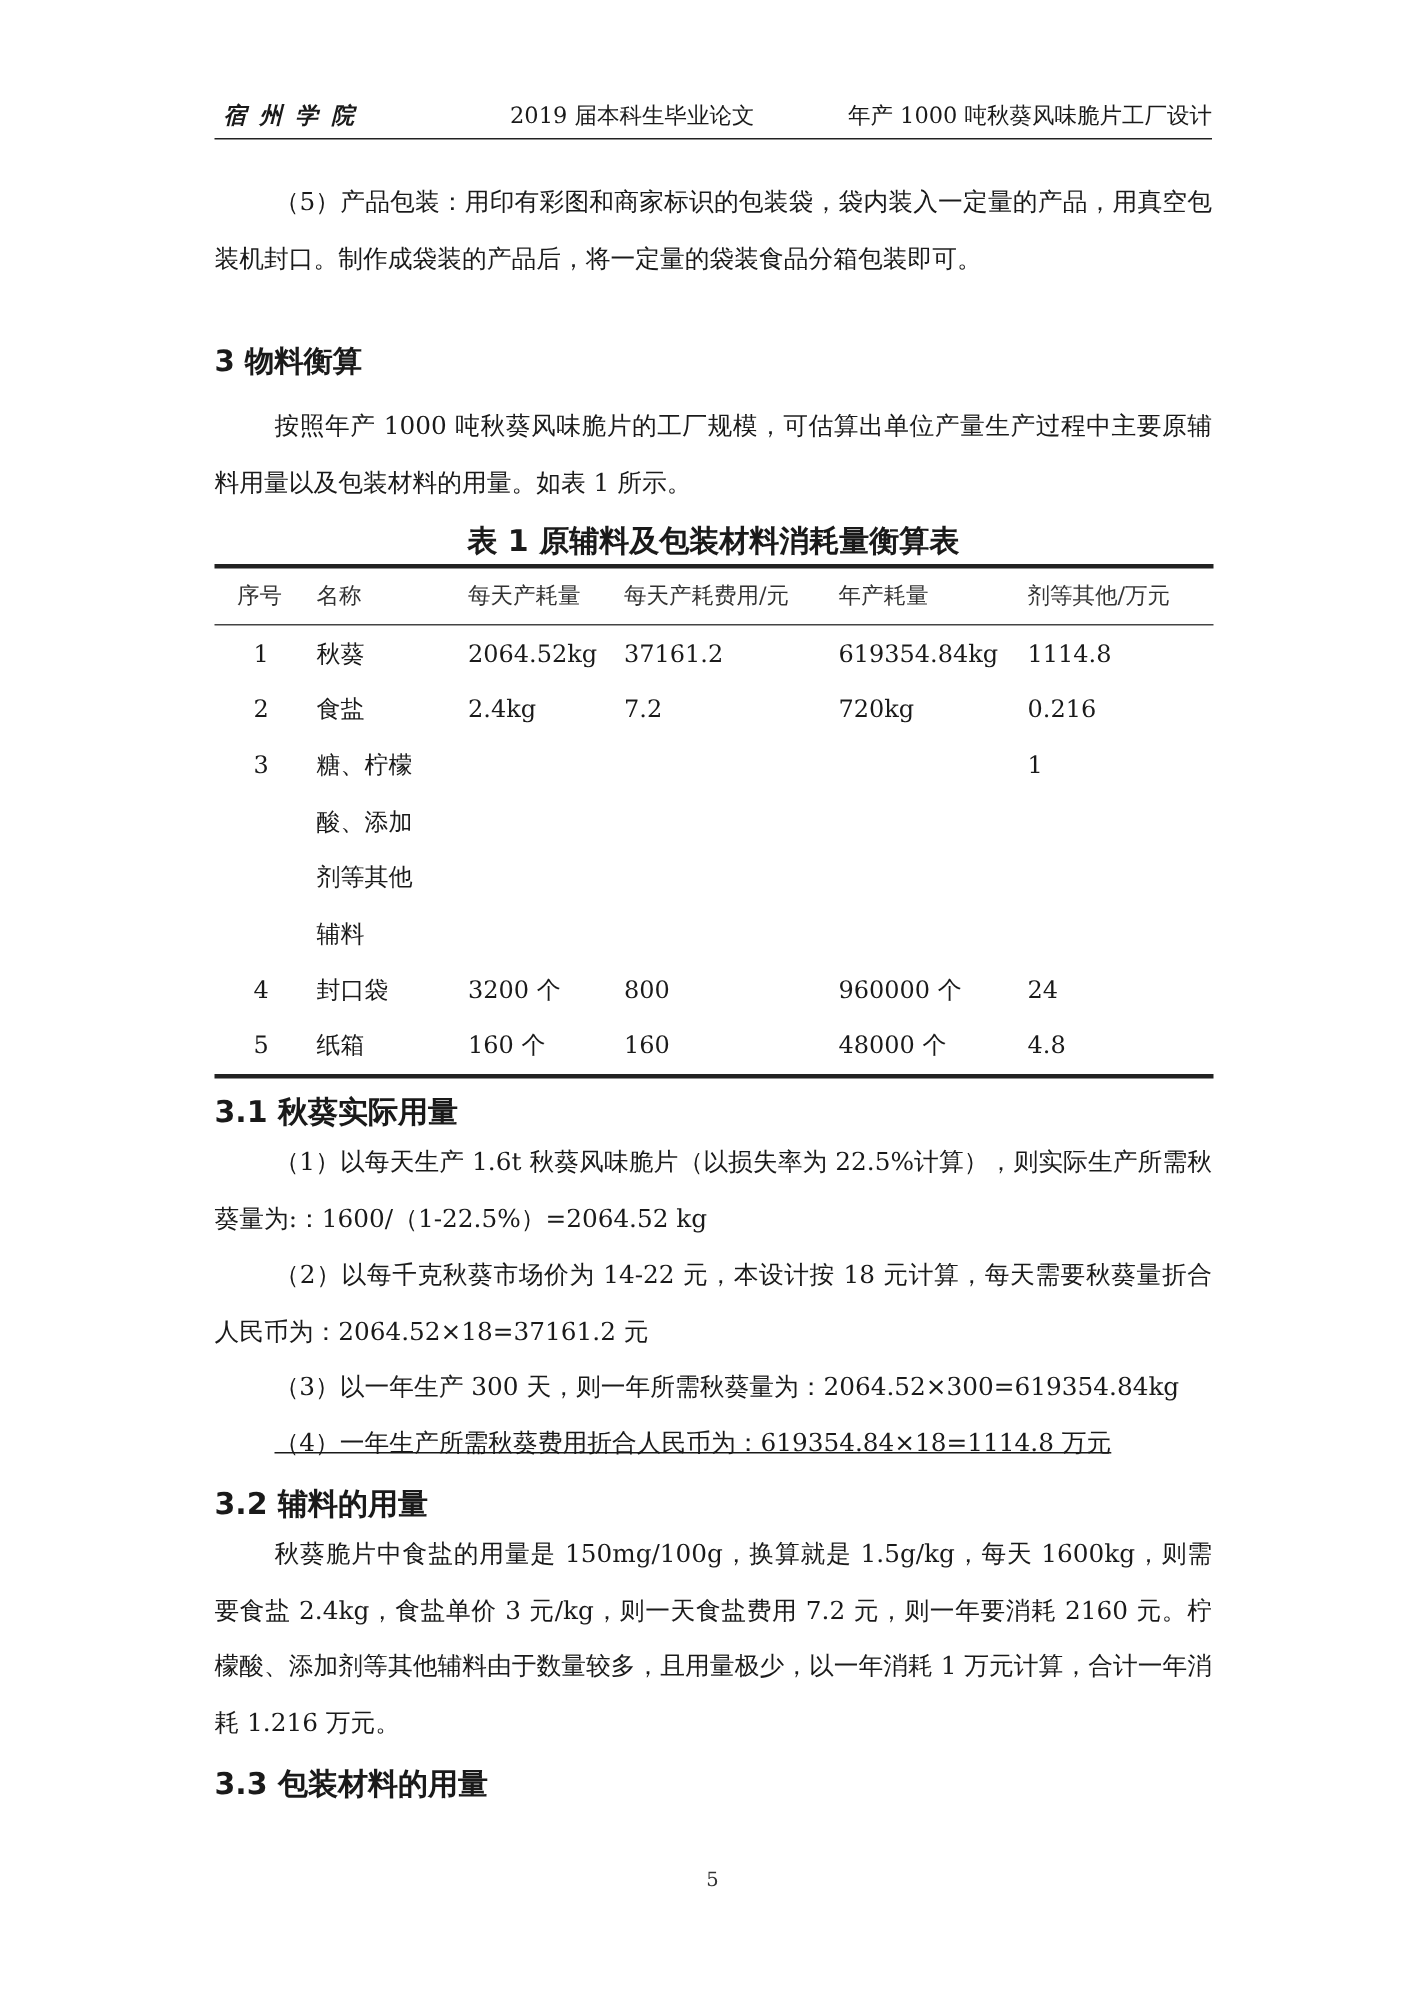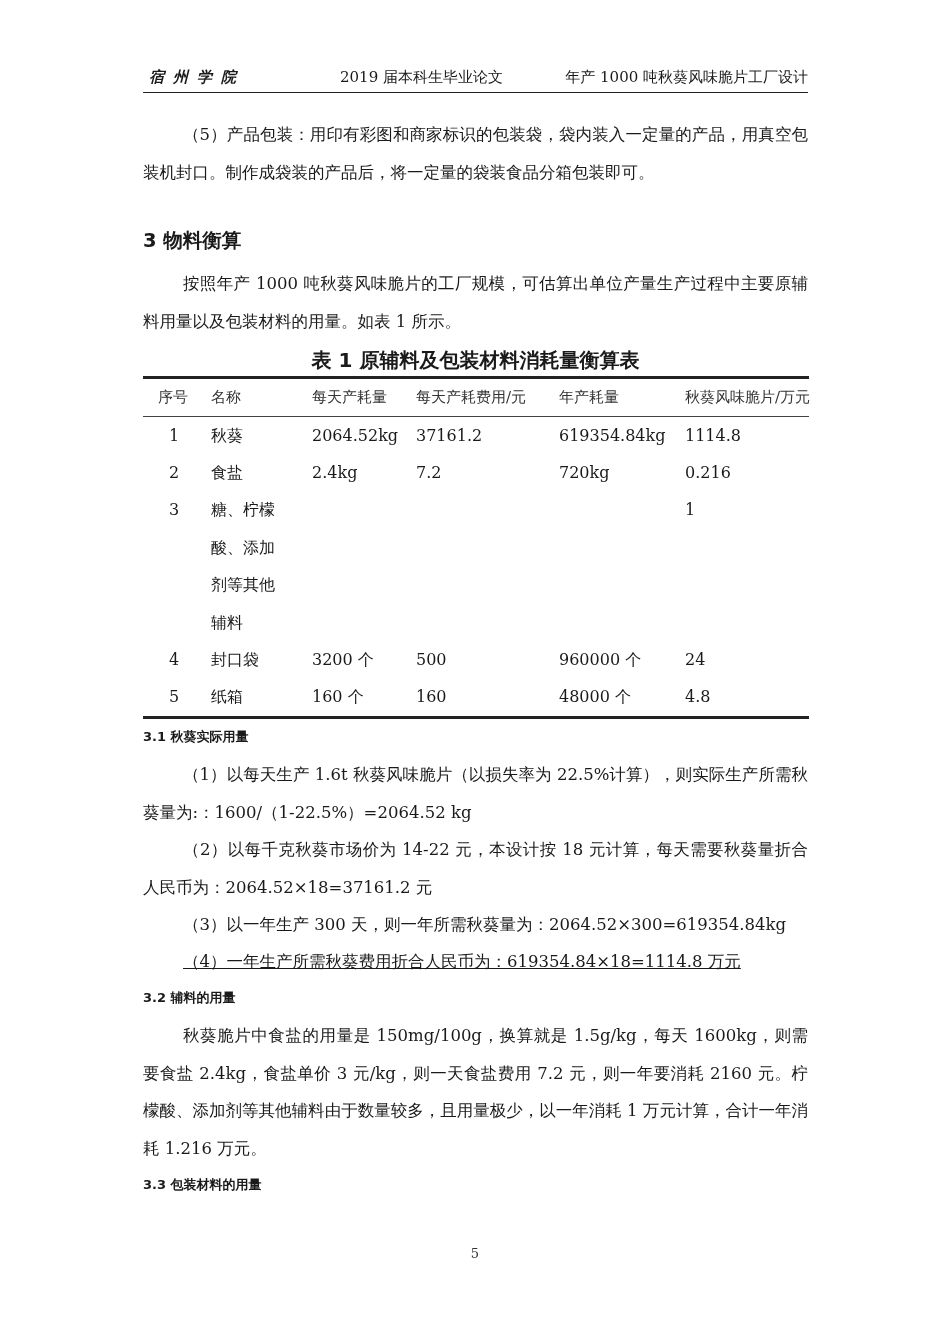--- a/index.html
+++ b/index.html
@@ -9,21 +9,21 @@
             border-bottom: 1.6px solid #222; font-size: 15px; }
   .header .school { position: absolute; left: 6px; top: 2px; font-style: italic; font-weight: bold;
                     letter-spacing: 9px; font-size: 15px; }
   .header .thesis { position: absolute; left: 156px; top: 2px; margin-left: 41px; }
   .header .title { position: absolute; right: 0; top: 2px; }
   .p { position: absolute; left: 143px; width: 665px; font-size: 16.5px; line-height: 37.5px;
        text-align: justify; }
   .indent { text-indent: 40px; }
   .h1 { position: absolute; left: 143px; font-size: 19.5px; font-weight: bold;
         font-family: "DejaVu Sans", "Liberation Sans", sans-serif; }
-  .h2 { position: absolute; left: 143px; font-size: 13px; font-weight: bold;
+  .h2 { position: absolute; left: 143px; font-size: 20px; font-weight: bold;
         font-family: "DejaVu Sans", "Liberation Sans", sans-serif; }
   .caption { position: absolute; left: 143px; width: 665px; text-align: center; top: 347px;
              font-size: 20px; font-weight: bold; font-family: "DejaVu Sans", "Liberation Sans", sans-serif; }
   .tbl-top { position: absolute; left: 143px; top: 376px; width: 666px; height: 2.5px; background: #222; }
   .tbl-mid { position: absolute; left: 143px; top: 416px; width: 666px; height: 1.3px; background: #444; }
   .tbl-bot { position: absolute; left: 143px; top: 716px; width: 666px; height: 2.5px; background: #222; }
   .row { position: absolute; left: 151px; width: 666px; height: 37px; font-size: 16px; }
   .row .c { position: absolute; top: 0; white-space: nowrap; }
   .hdr .c { color: #333; font-size: 15px; }
   .c0 { left: 7px; } .c0n { left: 18px; }
@@ -47,21 +47,21 @@
 
 <div class="caption">表 1  原辅料及包装材料消耗量衡算表</div>
 
 <div class="tbl-top"></div>
 <div class="row hdr" style="top:388px;">
   <span class="c c0">序号</span>
   <span class="c c1">名称</span>
   <span class="c c2">每天产耗量</span>
   <span class="c c3">每天产耗费用/元</span>
   <span class="c c4">年产耗量</span>
-  <span class="c c5">秋葵风味脆片/万元</span>
+  <span class="c c5">剂等其他/万元</span>
 </div>
 <div class="tbl-mid"></div>
 
 <div class="row" style="top:426px;">
   <span class="c c0n">1</span>
   <span class="c c1">秋葵</span>
   <span class="c c2">2064.52kg</span>
   <span class="c c3">37161.2</span>
   <span class="c c4">619354.84kg</span>
   <span class="c c5">1114.8</span>
@@ -79,21 +79,21 @@
   <span class="c c1" style="top:0;">糖、柠檬</span>
   <span class="c c1" style="top:37.5px;">酸、添加</span>
   <span class="c c1" style="top:75px;">剂等其他</span>
   <span class="c c1" style="top:112.5px;text-align:right;">辅料</span>
   <span class="c c5">1</span>
 </div>
 <div class="row" style="top:650px;">
   <span class="c c0n">4</span>
   <span class="c c1">封口袋</span>
   <span class="c c2">3200 个</span>
-  <span class="c c3">500</span>
+  <span class="c c3">800</span>
   <span class="c c4">960000 个</span>
   <span class="c c5">24</span>
 </div>
 <div class="row" style="top:687px;">
   <span class="c c0n">5</span>
   <span class="c c1">纸箱</span>
   <span class="c c2">160 个</span>
   <span class="c c3">160</span>
   <span class="c c4">48000 个</span>
   <span class="c c5">4.8</span>

